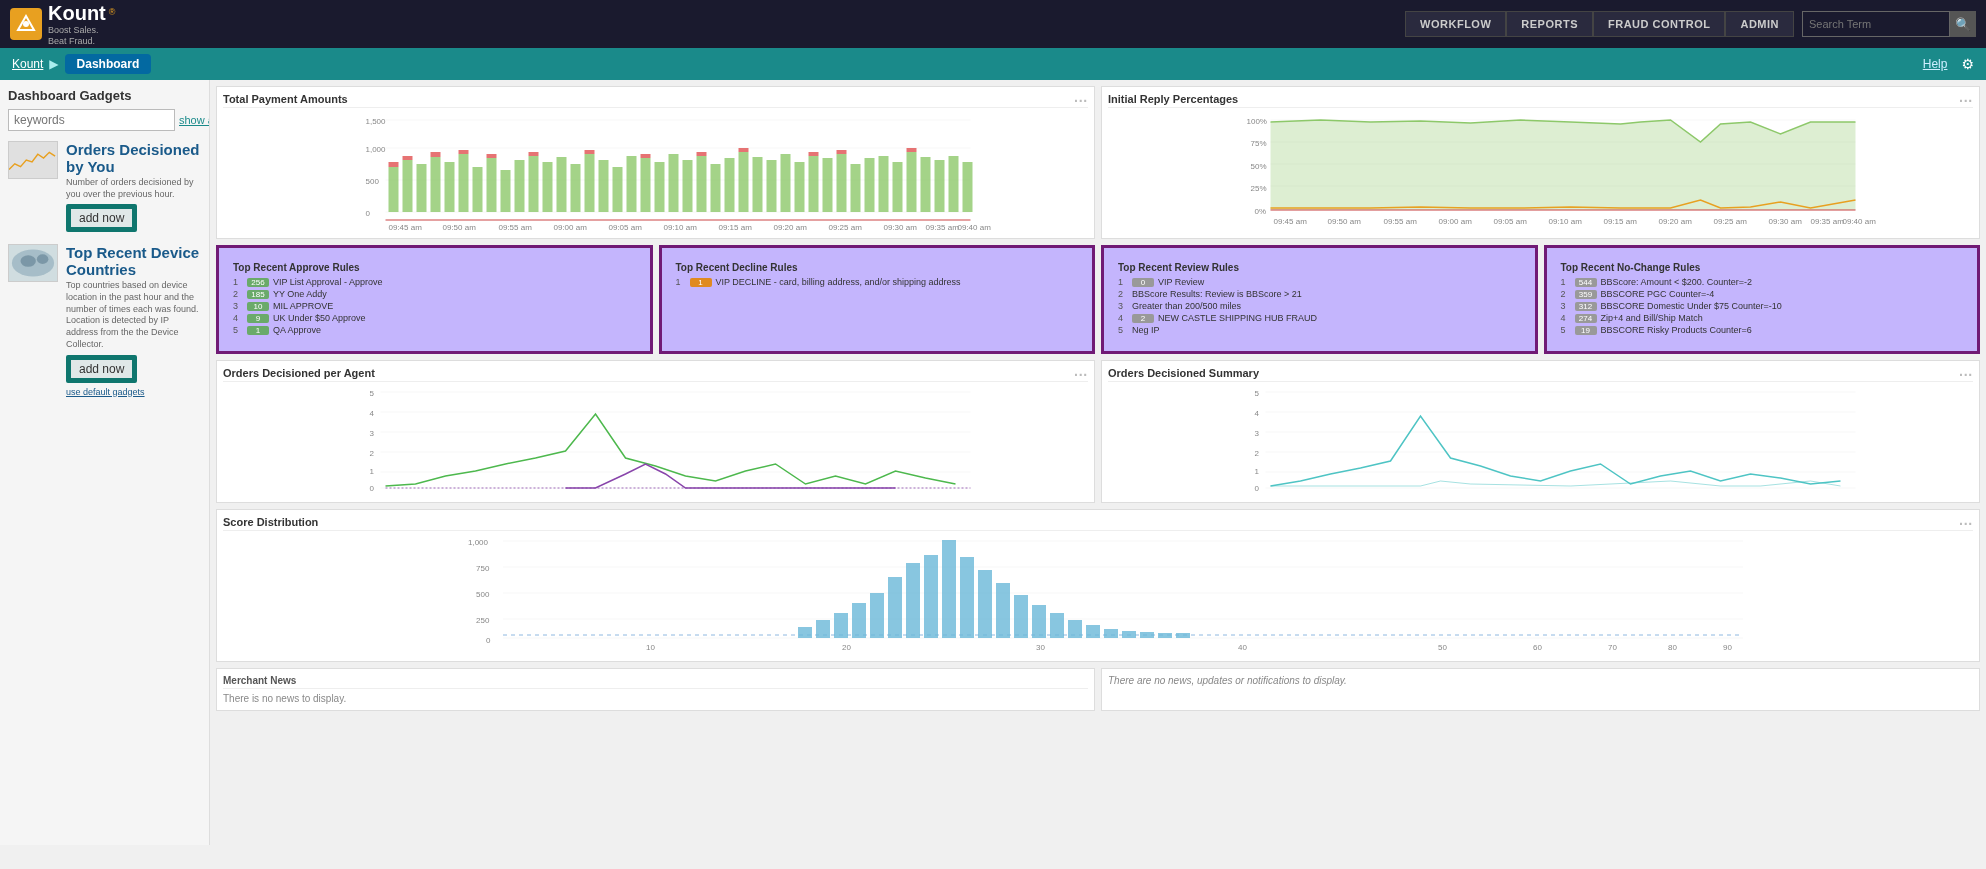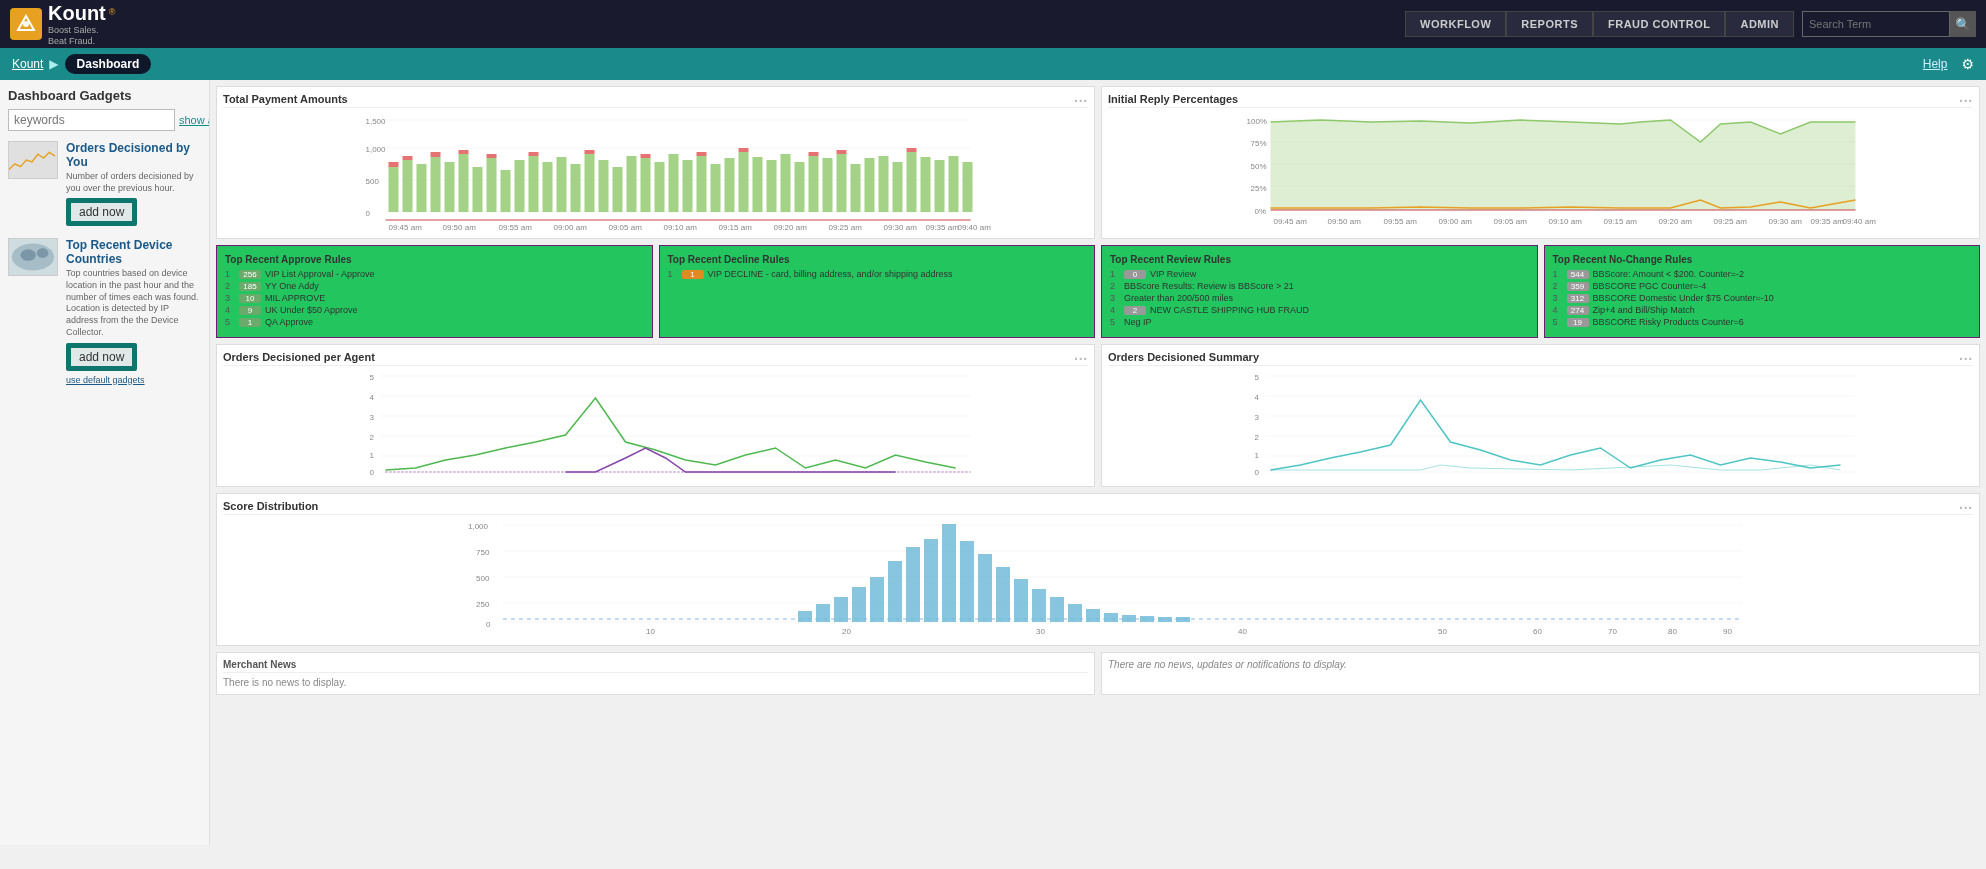--- a/index.html
+++ b/index.html
@@ -28,40 +28,40 @@
     
     #sidebar { width: 210px; min-width: 210px; background: #f5f5f5; border-right: 1px solid #ddd; overflow-y: auto; padding: 8px; }
     #sidebar-title { font-size: 13px; font-weight: bold; color: #333; margin-bottom: 6px; }
     #sidebar-search { display: flex; gap: 4px; margin-bottom: 10px; align-items: center; }
     #sidebar-search input { flex: 1; height: 22px; border: 1px solid #bbb; padding: 2px 5px; font-size: 11px; color: #999; }
     #sidebar-search a { font-size: 11px; color: #1a8a8a; text-decoration: underline; cursor: pointer; white-space: nowrap; }
 
     .gadget-item { display: flex; gap: 8px; margin-bottom: 12px; align-items: flex-start; }
     .gadget-thumb { width: 50px; min-width: 50px; height: 38px; background: #e0e0e0; border: 1px solid #ccc; position: relative; overflow: hidden; }
     .gadget-info { flex: 1; }
-    .gadget-name { font-size: 12px; font-weight: bold; color: #1a5a8a; margin-bottom: 2px; }
+    .gadget-name { font-size: 15px; font-weight: bold; color: #1a5a8a; margin-bottom: 2px; }
     .gadget-desc { font-size: 9px; color: #666; line-height: 1.3; }
     .add-now-btn { display: inline-block; background: #e0e8e8; border: 5px solid #0f766e; padding: 2px 8px; font-size: 12px; color: #333; cursor: pointer; margin-top: 4px; border-radius: 2px; }
     .use-default { font-size: 9px; color: #1a5a8a; text-decoration: underline; cursor: pointer; margin-top: 4px; display: block; }
 
     
     .mini-chart { width: 48px; height: 36px; }
 
     
     #content { flex: 1; overflow-y: auto; padding: 6px; display: grid; grid-template-columns: 1fr 1fr; gap: 6px; align-content: start; }
 
     .chart-panel { background: white; border: 1px solid #ddd; padding: 6px; }
     .chart-panel.full-width { grid-column: 1 / -1; }
     .chart-title { font-size: 11px; font-weight: bold; color: #333; margin-bottom: 4px; border-bottom: 1px solid #eee; padding-bottom: 2px; }
 
     .panel-dots { float: right; color: #bbb; font-size: 14px; cursor: pointer; }
 
     
     .rules-row { grid-column: 1 / -1; display: grid; grid-template-columns: 1fr 1fr 1fr 1fr; gap: 6px; }
-    .rules-panel { background: #22c55e; border: 1px solid #701a75; padding: 8px; }
+    .rules-panel { background: #c4b5fd; border: 3px solid #701a75; padding: 14px; }
     .rules-title { font-size: 10px; font-weight: bold; color: #333; margin-bottom: 4px; }
     .rule-item { display: flex; gap: 4px; align-items: center; margin-bottom: 2px; font-size: 9px; }
     .rule-num { min-width: 10px; color: #555; }
     .rule-badge { background: #4a7cb5; color: white; font-size: 8px; padding: 0 3px; border-radius: 2px; min-width: 22px; text-align: center; }
     .rule-badge.green { background: #6aaa6a; }
     .rule-badge.gray { background: #999; }
     .rule-badge.orange { background: #e08a20; }
     .rule-text { color: #333; }
 
     
@@ -102,21 +102,21 @@
     <div id="search-area">
       <input id="search-input" type="text" style="width: 148px; height: 26px; border: 1px solid rgb(102, 102, 102); background: rgb(26, 26, 46); color: rgb(170, 170, 170); padding: 2px 6px; font-size: 11px;" placeholder="Search Term">
       <button id="search-btn" style="background:#555;border:none;color:white;width:26px;height:26px;cursor:pointer;font-size:13px;">🔍</button>
     </div>
   </div>
 </div>
 
 <div id="breadcrumb-bar">
   <a style="color:#fff;text-decoration:underline;font-size:12px;cursor:pointer;">Kount</a>
   <span style="color:#aee;font-size:12px;">▶</span>
-  <span id="breadcrumb-current" style="background:#0f172a;color:white;padding:3px 12px;border-radius:10px;font-size:12px;font-weight:bold;">Dashboard</span>
+  <span id="breadcrumb-current" style="background:#0369a1;color:white;padding:3px 12px;border-radius:4px;font-size:12px;font-weight:bold;">Dashboard</span>
   <span style="margin-left:auto;color:#cef;font-size:12px;cursor:pointer;text-decoration:underline;">Help</span>
   <span style="color:white;font-size:14px;cursor:pointer;margin-left:8px;">⚙</span>
 </div>
 
 <div id="main">
 
   <div id="sidebar">
     <div id="sidebar-title">Dashboard Gadgets</div>
     <div id="sidebar-search">
       <input type="text" style="flex: 1 1 0%; height: 22px; border: 1px solid rgb(187, 187, 187); padding: 2px 5px; font-size: 12px; color: rgb(153, 153, 153);" placeholder="keywords">

